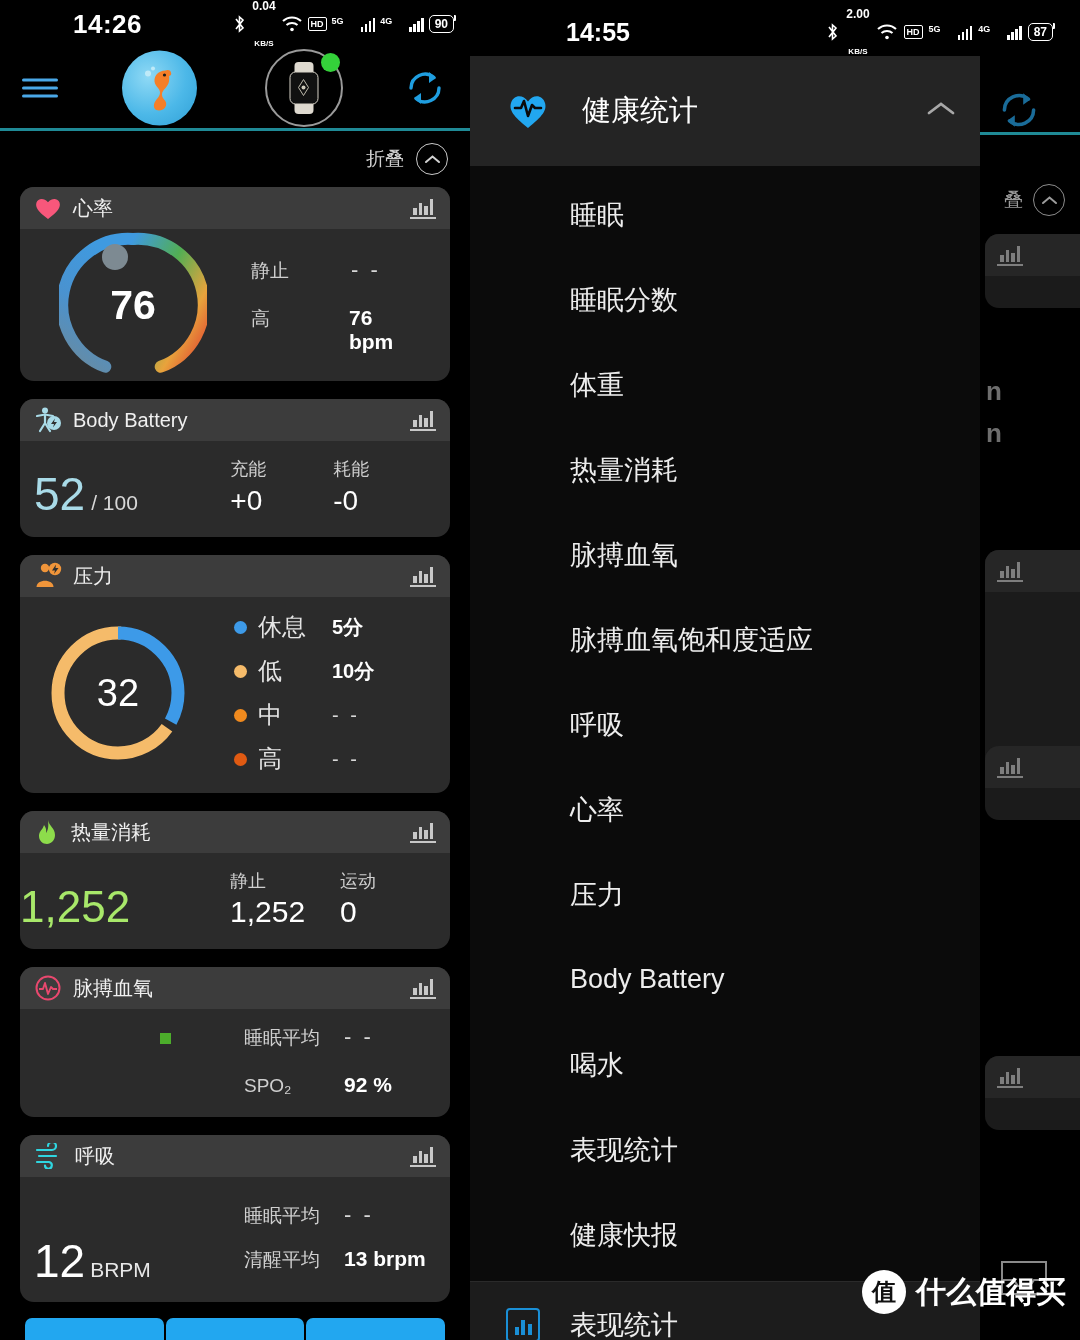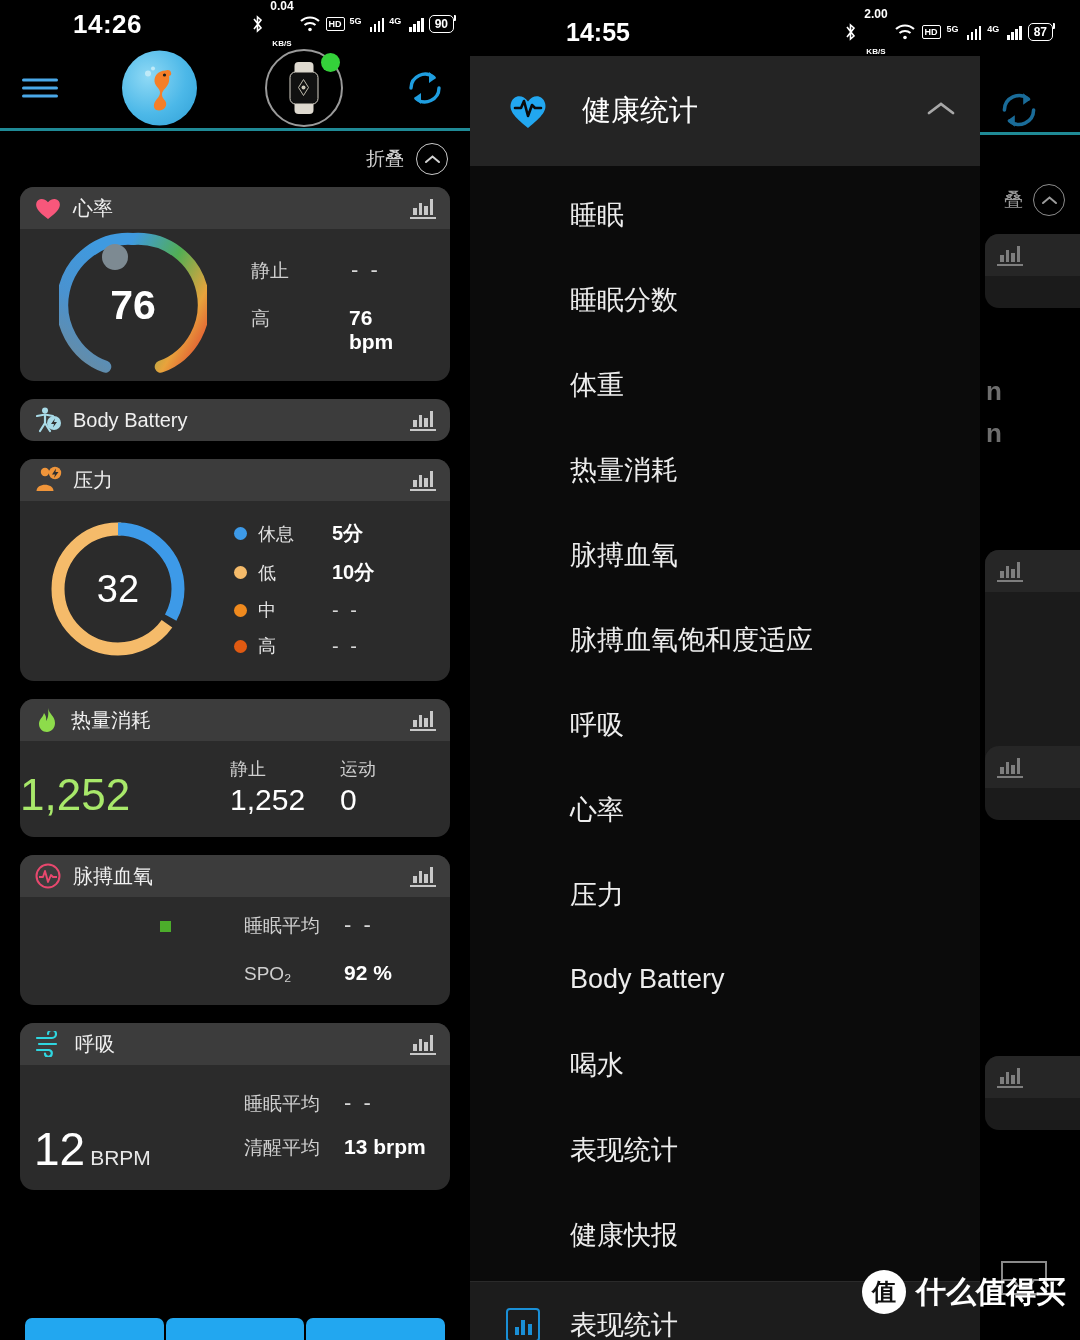--- a/index.html
+++ b/index.html
@@ -15,21 +15,21 @@
   .statusbar { position:relative; height:48px; display:flex; align-items:center; }
   .sb-time { position:absolute; left:73px; top:50%; transform:translateY(-50%);
     font-size:26px; font-weight:bold; color:#fff; letter-spacing:0.5px; }
   .sb-icons { position:absolute; right:14px; top:50%; transform:translateY(-50%);
     display:flex; align-items:center; gap:5px; }
   .sb-net { display:flex; flex-direction:column; align-items:center; line-height:1; }
   .sb-net .n1 { font-size:12px; font-weight:bold; color:#fff; }
   .sb-net .n2 { font-size:8px; font-weight:bold; color:#fff;margin-top:28px; }
   .hdbox { border:1.5px solid #fff; border-radius:2px; font-size:9px; font-weight:bold;
     color:#fff; padding:0 2px; line-height:12px; }
-  .gen { display:flex; align-items:flex-end; gap:7px; }
+  .gen { display:flex; align-items:flex-end; gap:16px; }
   .gen .glabel { font-size:9px; font-weight:bold; color:#fff; line-height:9px; margin-right:1px;
     align-self:flex-start; }
   .bars { display:flex; align-items:flex-end; gap:1.5px; height:15px; }
   .bars i { display:block; width:2.5px; background:#fff; }
   .bars i:nth-child(1){height:5px}.bars i:nth-child(2){height:8px}
   .bars i:nth-child(3){height:11px}.bars i:nth-child(4){height:14px}
   .batt { display:flex; align-items:flex-start; }
   .batt .shell { border:1.5px solid #fff; border-radius:5px; padding:0 5px;
     font-size:12px; font-weight:bold; color:#fff; line-height:16px; }
   .batt .tip { width:2px; height:6px; background:#fff; border-radius:0 1px 1px 0; }
@@ -101,21 +101,21 @@
   .bb-val { font-size:28px; color:#fff; }
 
   
   .st-body { display:flex; align-items:center; padding:14px 14px 18px; }
   .donut { position:relative; width:148px; height:148px; margin-left:10px; }
   .donut-num { position:absolute; left:50%; top:50%; transform:translate(-50%,-50%);
     font-size:38px; color:#fff; font-weight:300; }
   .st-legend { flex:1; padding-left:42px; display:flex; flex-direction:column; gap:12px; }
   .st-row { display:flex; align-items:center; }
   .st-dot { width:13px; height:13px; border-radius:50%; margin-right:11px; flex:none; }
-  .st-name { width:74px; font-size:18px; color:#e4e4e4; }
+  .st-name { width:74px; font-size:24px; color:#e4e4e4; }
   .st-val { font-size:20px; font-weight:bold; color:#fff; }
   .st-val.dim { font-weight:normal; color:#d8d8d8; letter-spacing:3px; }
 
   
   .cal-body { display:flex; align-items:flex-end; padding:16px 0 20px; }
   .cal-num { width:210px; font-size:44px; color:#a8e86a; font-weight:300; line-height:1; }
   .cal-col { width:110px; }
   .cal-lbl { font-size:18px; color:#cfcfcf; margin-bottom:2px; }
   .cal-val { font-size:30px; color:#fff; font-weight:300; }
 
@@ -369,20 +369,34 @@
           <span class="bar-icon">
             <span class="bset">
                 <i></i>
                 <i></i>
                 <i></i>
                 <i></i>
               </span>
               <span class="uline"></span>
           </span>
         </div>
+        <div class="bb-body">
+          <div class="bb-main">
+            <span class="bb-num">52</span>
+            <span class="bb-sub">/ 100</span>
+          </div>
+          <div class="bb-col">
+            <div class="bb-lbl">充能</div>
+            <div class="bb-val">+0</div>
+          </div>
+          <div class="bb-col">
+            <div class="bb-lbl">耗能</div>
+            <div class="bb-val">-0</div>
+          </div>
+        </div>
       </div>
 
       <div class="card">
         <div class="card-head">
           <svg width="28" height="28" viewBox="0 0 28 28">
             <circle cx="11" cy="6" r="4.2" fill="#f0953a"></circle>
             <path d="M2.5 25 C2.5 16.5 19.5 16.5 19.5 25 Z" fill="#f0953a"></path>
             <circle cx="21" cy="7" r="6.2" fill="#f0953a"></circle>
             <path d="M22 2.5 L18 8.5 L21 8.5 L20 12 L24.5 6 L21.5 6 Z" fill="#2f2f2f"></path>
           </svg>

